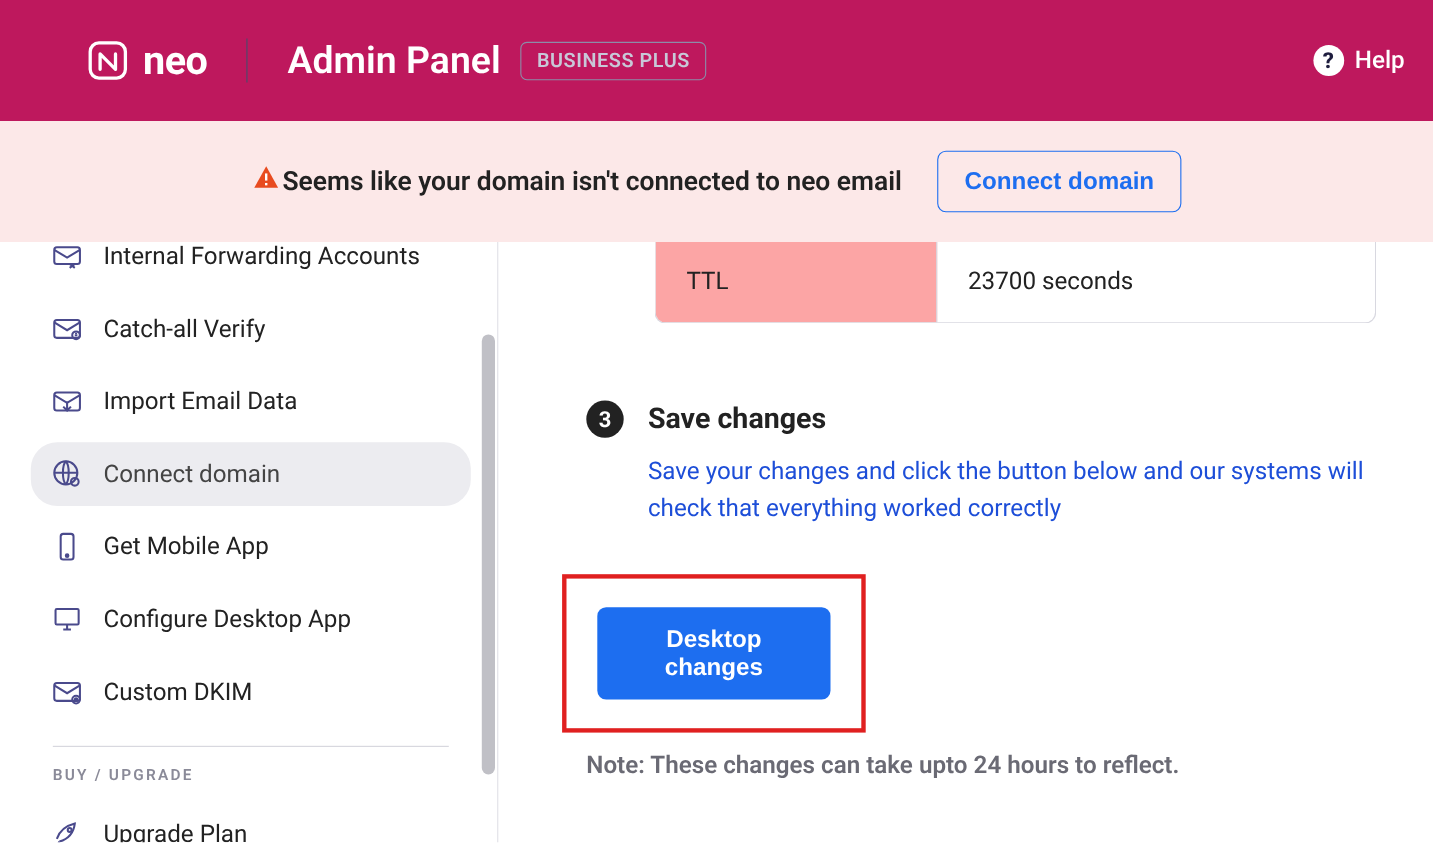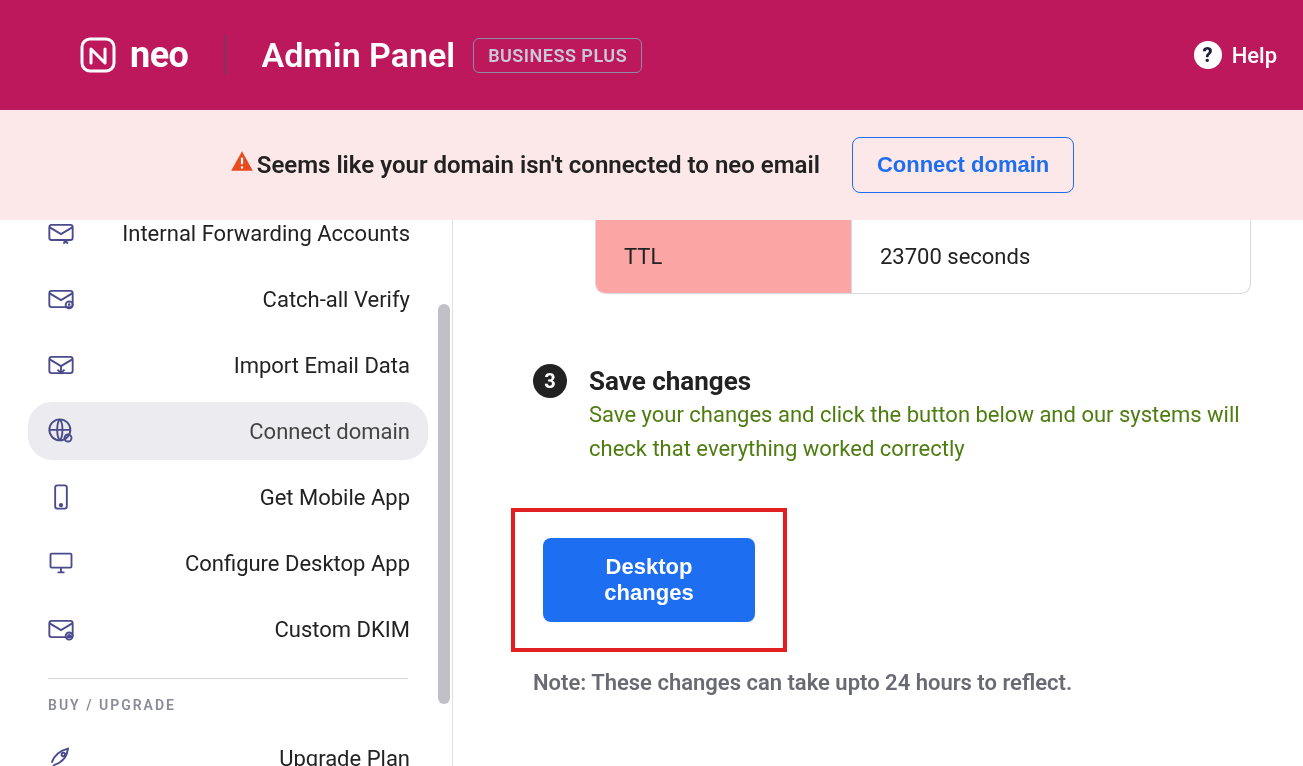--- a/index.html
+++ b/index.html
@@ -96,27 +96,27 @@
     overflow: hidden;
     position: relative;
     padding-top: 0;
   }
   .sidebar-inner {
     padding: 0 24px 0 28px;
   }
   .side-item {
     display: flex;
     align-items: center;
+    gap: 18px;
     padding: 14px 18px;
     border-radius: 24px;
     font-size: 22px;
     color: #222;
     cursor: pointer;
     margin: 8px 0;
-    justify-content: space-between;
   }
   .side-item.first { margin-top: -12px; padding-top: 10px; }
   .side-item.active {
     background: #ececf0;
     color: #444;
   }
   .side-icon {
     width: 30px; height: 30px;
     display: flex; align-items: center; justify-content: center;
     flex-shrink: 0;
@@ -193,24 +193,24 @@
     border-radius: 50%;
     background: #222;
     color: #fff;
     display: flex; align-items: center; justify-content: center;
     font-size: 20px; font-weight: 700;
     flex-shrink: 0;
   }
   .step-title { font-size: 26px; font-weight: 700; }
   .step-desc {
     margin-left: 56px;
-    margin-top: 0;
+    margin-top: 14px;
     font-size: 22px;
     line-height: 1.55;
-    color: #4d7c0f;
+    color: #1d4ed8;
     max-width: 660px;
   }
 
   .verify-box {
     margin-top: 42px;
     margin-left: -22px;
     border: 4px solid #e02020;
     padding: 26px 28px;
     width: 276px;
   }

